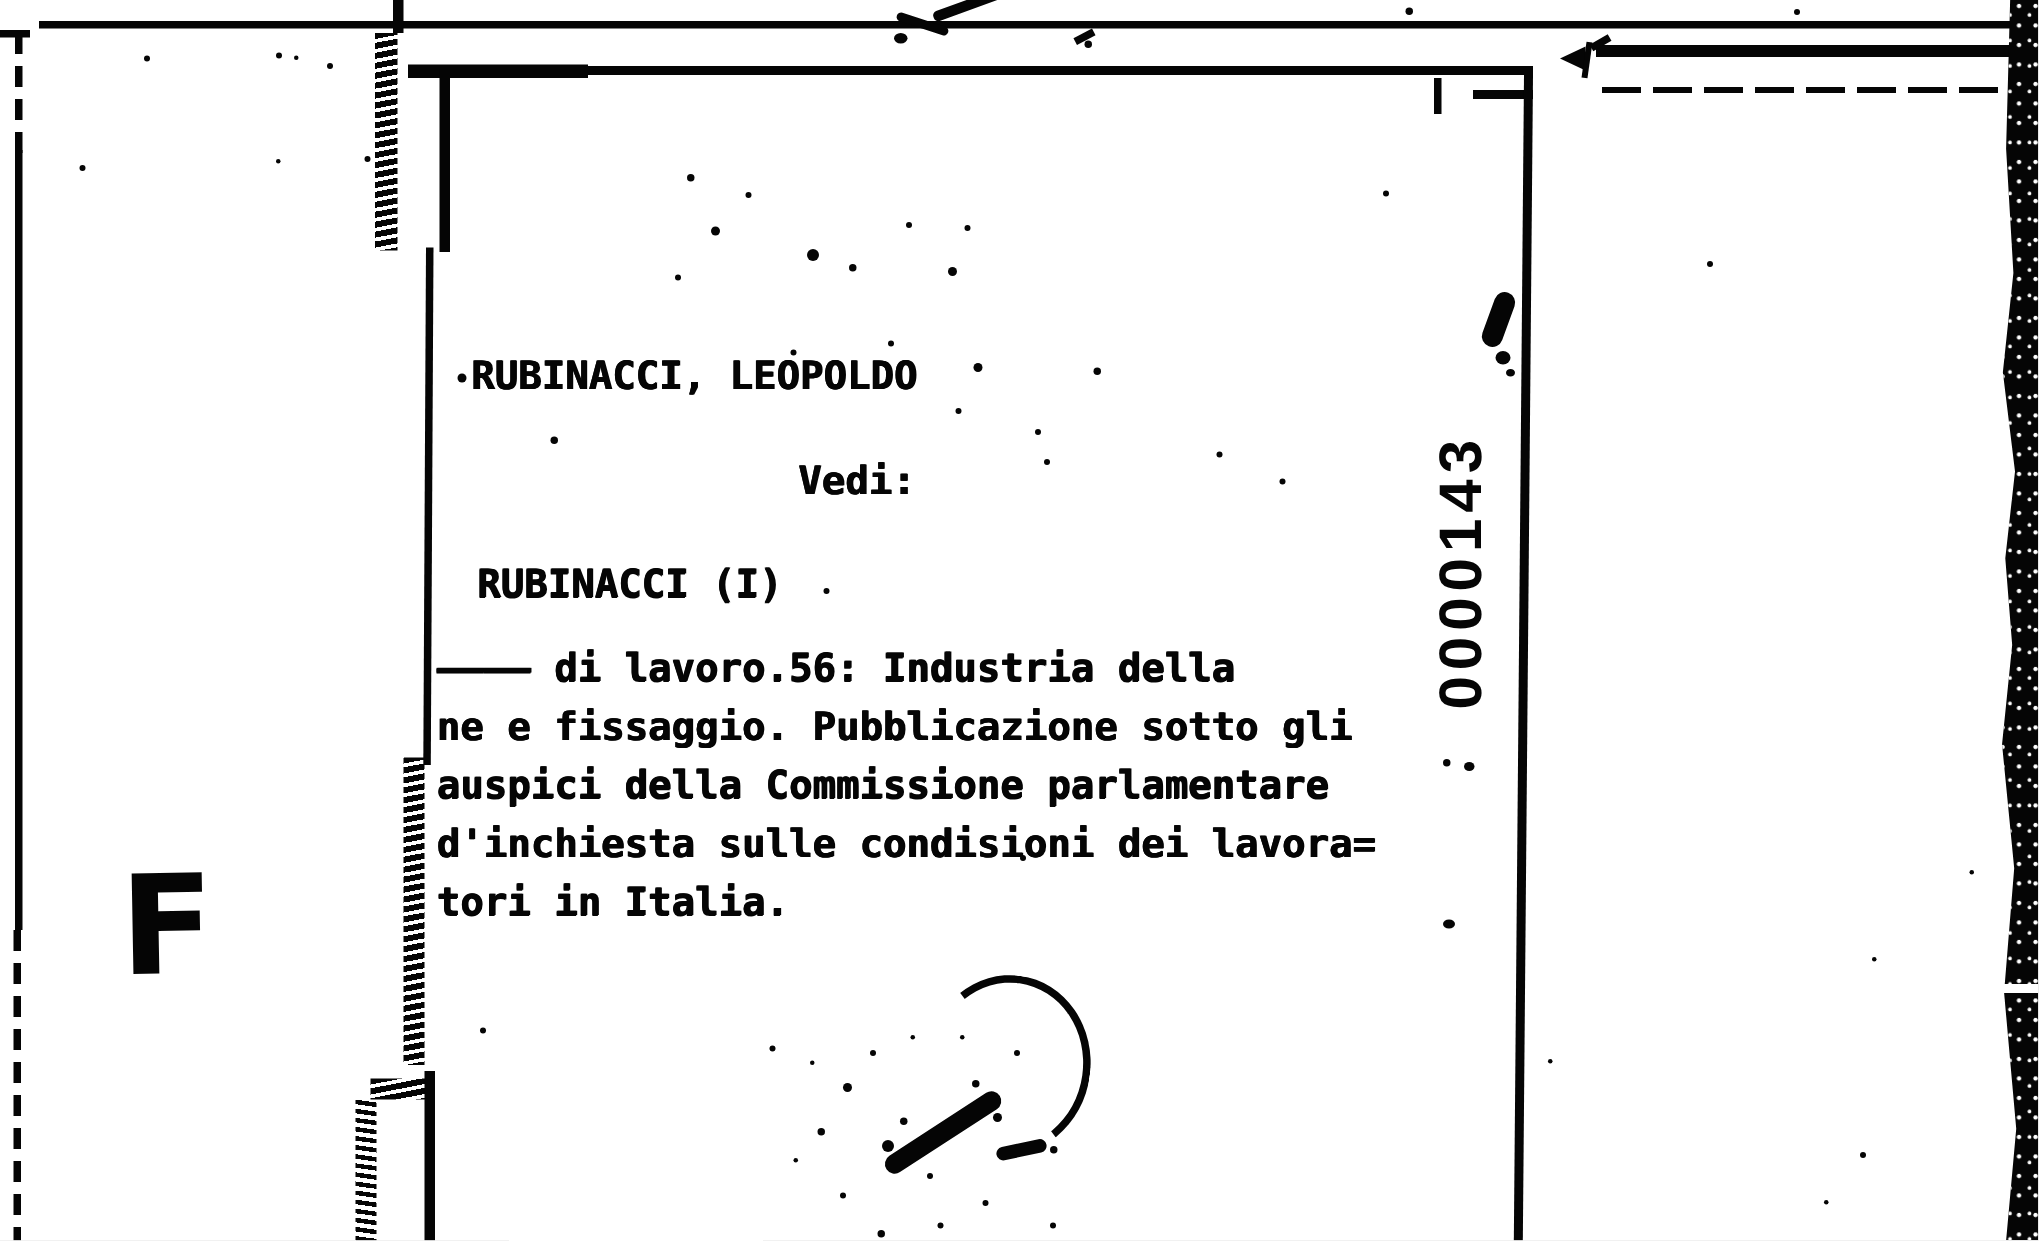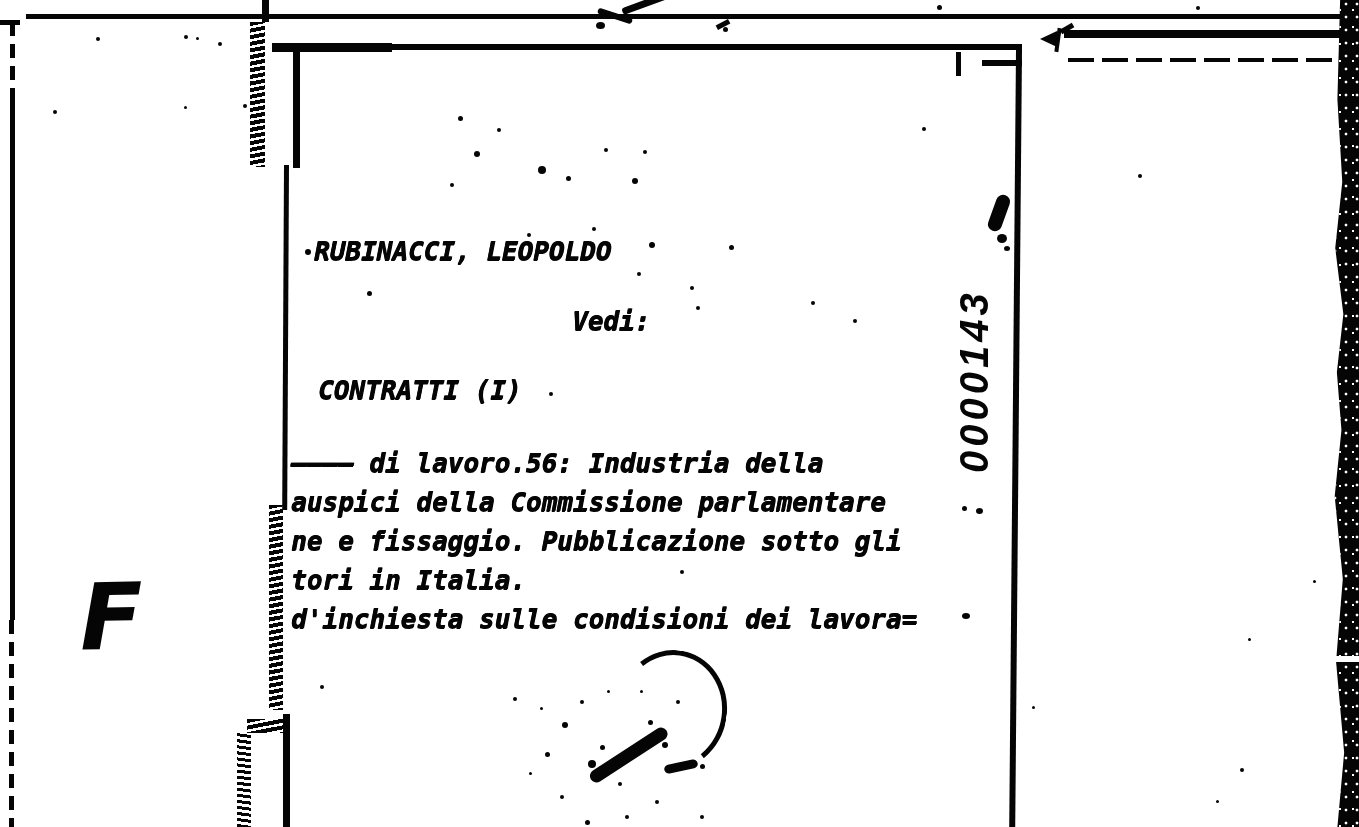--- a/index.html
+++ b/index.html
@@ -1,27 +1,27 @@
 <!DOCTYPE html>
 <html><head>
 <meta charset="utf-8">
 <style>
   html,body{margin:0;padding:0;background:#e8e8e8;}
   .page{
     position:relative;width:1359px;height:827px;background:#ffffff;
-    overflow:hidden;font-family:"DejaVu Sans Mono",monospace;color:#050505;font-style:italic;
+    overflow:hidden;font-family:"DejaVu Sans Mono",monospace;color:#050505;
   }
   .mk{position:absolute;background:#050505;}
   .txt{
     position:absolute;font-weight:bold;font-size:26px;line-height:30px;
     white-space:pre;letter-spacing:0;
     text-shadow:0.7px 0 0 currentColor,0 0.5px 0 currentColor;
   }
   .bodyblock .txt{position:static;line-height:39px;}
-  .bodyblock{position:absolute;left:291px;top:444px;}
+  .bodyblock{position:absolute;left:291px;top:427px;}
   .tex{position:absolute;background:repeating-linear-gradient(169deg,#050505 0 4px,transparent 4px 6.5px);}
   .speckband{position:absolute;background:repeating-linear-gradient(8deg,#050505 0 3px,transparent 3px 6px);}
   .dashv{position:absolute;background:repeating-linear-gradient(180deg,#050505 0 14px,transparent 14px 22px);}
   .dashh{position:absolute;background:repeating-linear-gradient(90deg,#050505 0 26px,transparent 26px 34px);}
   .film{
     position:absolute;background-color:#050505;
     background-image:radial-gradient(circle at 3px 4px,#fff 1.2px,transparent 1.7px),
                      radial-gradient(circle at 8px 10px,#fff 1px,transparent 1.5px);
     background-size:11px 13px,13px 17px;
     clip-path:polygon(30% 0,100% 0,100% 100%,20% 100%,45% 91%,15% 80%,40% 70%,10% 60%,35% 52%,18% 45%,42% 38%,12% 30%,38% 22%,20% 12%);
@@ -93,29 +93,29 @@
   <div class="sp" style="left:997px;top:234px;width:10px;height:9px;"></div>
   <div class="sp" style="left:1004px;top:246px;width:6px;height:5px;"></div>
 
   
   <div class="arc" style="left:617px;top:650px;width:100px;height:110px;"></div>
   <div class="rot" style="left:591px;top:773px;width:90px;height:13px;border-radius:7px;transform:rotate(-33deg);transform-origin:left center;"></div>
   <div class="rot" style="left:664px;top:762px;width:34px;height:9px;border-radius:5px;transform:rotate(-12deg);"></div>
 
   
   <div class="txt" style="left:314px;top:236px;">RUBINACCI, LEOPOLDO</div>
-  <div class="txt" style="left:572px;top:306px;">Vedi:</div>
-  <div class="txt" style="left:318px;top:375px;">CONTRATTI (I)</div>
+  <div class="txt" style="left:532px;top:306px;">Vedi:</div>
+  <div class="txt" style="left:318px;top:375px;">RUBINACCI (I)</div>
 
   <div class="bodyblock">
     <div class="txt">———— di lavoro.56: Industria della</div>
+    <div class="txt">ne e fissaggio. Pubblicazione sotto gli</div>
     <div class="txt">auspici della Commissione parlamentare</div>
-    <div class="txt">ne e fissaggio. Pubblicazione sotto gli</div>
+    <div class="txt">d'inchiesta sulle condisioni dei lavora=</div>
     <div class="txt">tori in Italia.</div>
-    <div class="txt">d'inchiesta sulle condisioni dei lavora=</div>
   </div>
 
 
   
   <div class="stamp-wrap">
     <div class="stamp-text">0000143</div>
   </div>
   <div class="fmark">F</div>
 
   

